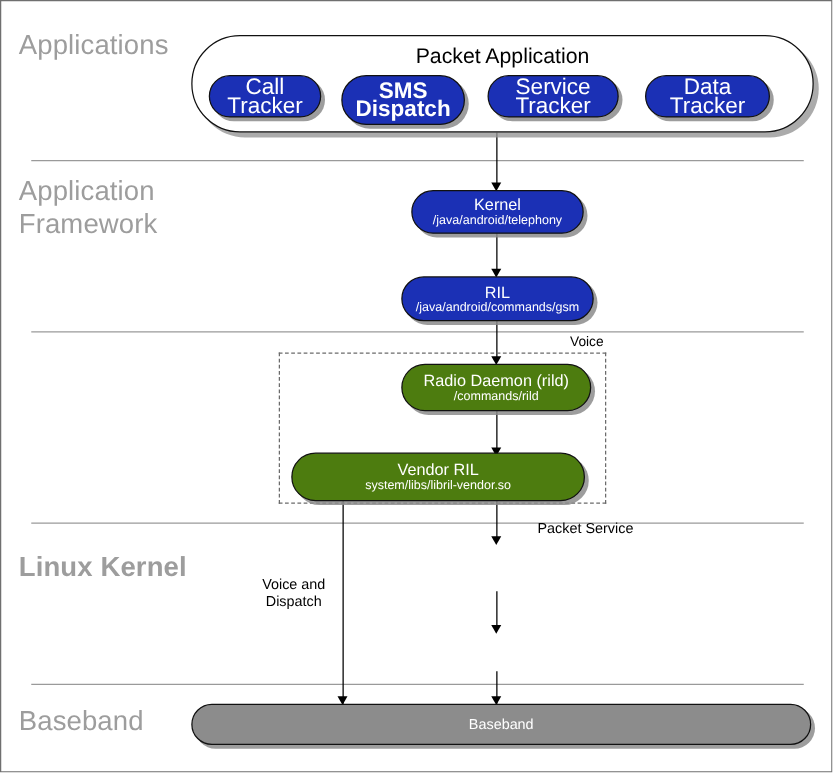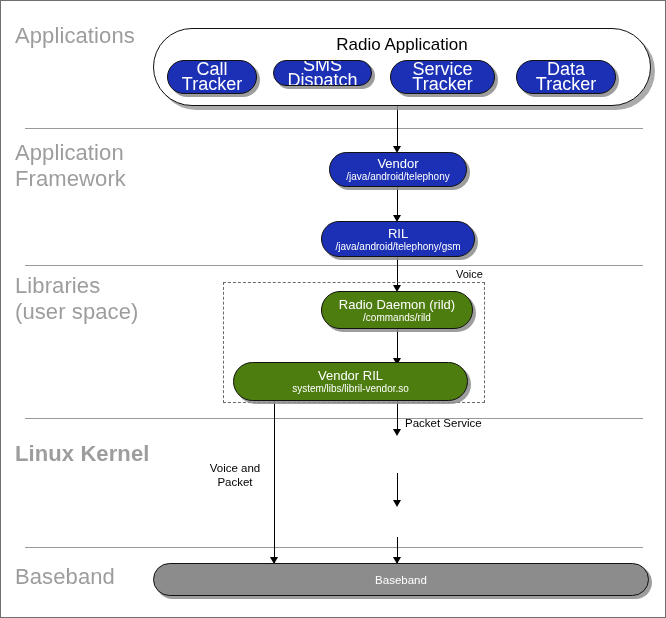--- a/index.html
+++ b/index.html
@@ -113,39 +113,37 @@
 
   
   .annot{
     position:absolute;
     color:#000000;
     font-size:11.5px;
     line-height:14px;
     text-align:center;
     white-space:pre-line;
   }
-  .annot.left-align{text-align:left;}
+  .annot.left-align{text-align:left;margin-left:25px;}
 </style>
 </head>
 <body>
 
 <div id="diagram">
 
   <div class="divider" style="top:127px;"></div>
   <div class="divider" style="top:264px;"></div>
   <div class="divider" style="top:417px;"></div>
   <div class="divider" style="top:546px;"></div>
 
   <div class="layer-title" style="left:14px;top:139px;">Application
 Framework</div>
 
   <div class="layer-title" style="left:14px;top:22px;">Applications</div>
 
-  <div class="layer-title" style="left:14px;top:272px;text-align:left;">Libraries
-(user space)</div>
 
   <div class="layer-title" style="left:14px;top:440px;font-weight:bold;">Linux Kernel</div>
 
   <div class="layer-title" style="left:14px;top:563px;">Baseband</div>
 
   <div class="vline" style="left:396px;top:105px;height:42px;"></div>
   <div class="arrowhead" style="left:392px;top:145px;"></div>
 
   <div class="vline" style="left:396px;top:185px;height:31px;"></div>
   <div class="arrowhead" style="left:392px;top:214px;"></div>
@@ -162,66 +160,66 @@
   <div class="vline" style="left:396px;top:472px;height:30px;"></div>
   <div class="arrowhead" style="left:392px;top:499px;"></div>
 
   <div class="vline" style="left:396px;top:536px;height:26px;"></div>
   <div class="arrowhead" style="left:392px;top:556px;"></div>
 
   <div class="vline" style="left:273px;top:399px;height:163px;"></div>
   <div class="arrowhead" style="left:269px;top:556px;"></div>
 
   <div class="app-container" style="left:152px;top:27px;width:498px;height:78px;">
-    <div class="app-container-title" style="top:6px;">Radio Application</div>
+    <div class="app-container-title" style="top:6px;">Packet Application</div>
   </div>
 
   <div class="node blue app-pill" style="left:166px;top:59px;width:90px;height:34px;">
     <div class="t1">Call Tracker</div>
   </div>
 
-  <div class="node blue app-pill" style="left:272px;top:59px;width:99px;height:26px;">
+  <div class="node blue app-pill" style="left:272px;top:59px;width:99px;height:40px;font-weight:bold;">
     <div class="t1">SMS Dispatch</div>
   </div>
 
   <div class="node blue app-pill" style="left:389px;top:59px;width:105px;height:34px;">
     <div class="t1">Service Tracker</div>
   </div>
 
   <div class="node blue app-pill" style="left:515px;top:59px;width:100px;height:34px;">
     <div class="t1">Data Tracker</div>
   </div>
 
   <div class="node blue" style="left:328px;top:151px;width:138px;height:35px;">
-    <div class="t1">Vendor</div>
+    <div class="t1">Kernel</div>
     <div class="t2">/java/android/telephony</div>
   </div>
 
   <div class="node blue" style="left:320px;top:220px;width:154px;height:36px;">
     <div class="t1">RIL</div>
-    <div class="t2">/java/android/telephony/gsm</div>
+    <div class="t2">/java/android/commands/gsm</div>
   </div>
 
   <div class="unix-box" style="left:222px;top:281px;width:262px;height:121px;"></div>
   <div class="unix-label" style="left:452px;top:267px;">Voice</div>
 
   <div class="node green" style="left:320px;top:290px;width:152px;height:38px;">
     <div class="t1">Radio Daemon (rild)</div>
     <div class="t2">/commands/rild</div>
   </div>
 
   <div class="node green" style="left:232px;top:361px;width:235px;height:39px;">
     <div class="t1">Vendor RIL</div>
     <div class="t2">system/libs/libril-vendor.so</div>
   </div>
 
   <div class="annot left-align" style="left:404px;top:415px;width:110px;">Packet Service</div>
 
   <div class="annot" style="left:196px;top:460px;width:76px;">Voice and
-Packet</div>
+Dispatch</div>
 
 
 
   <div class="node grey" style="left:152px;top:562px;width:496px;height:33px;">
     <div class="t2" style="font-size:11.5px;">Baseband</div>
   </div>
 
 </div>
 
 </body></html>

